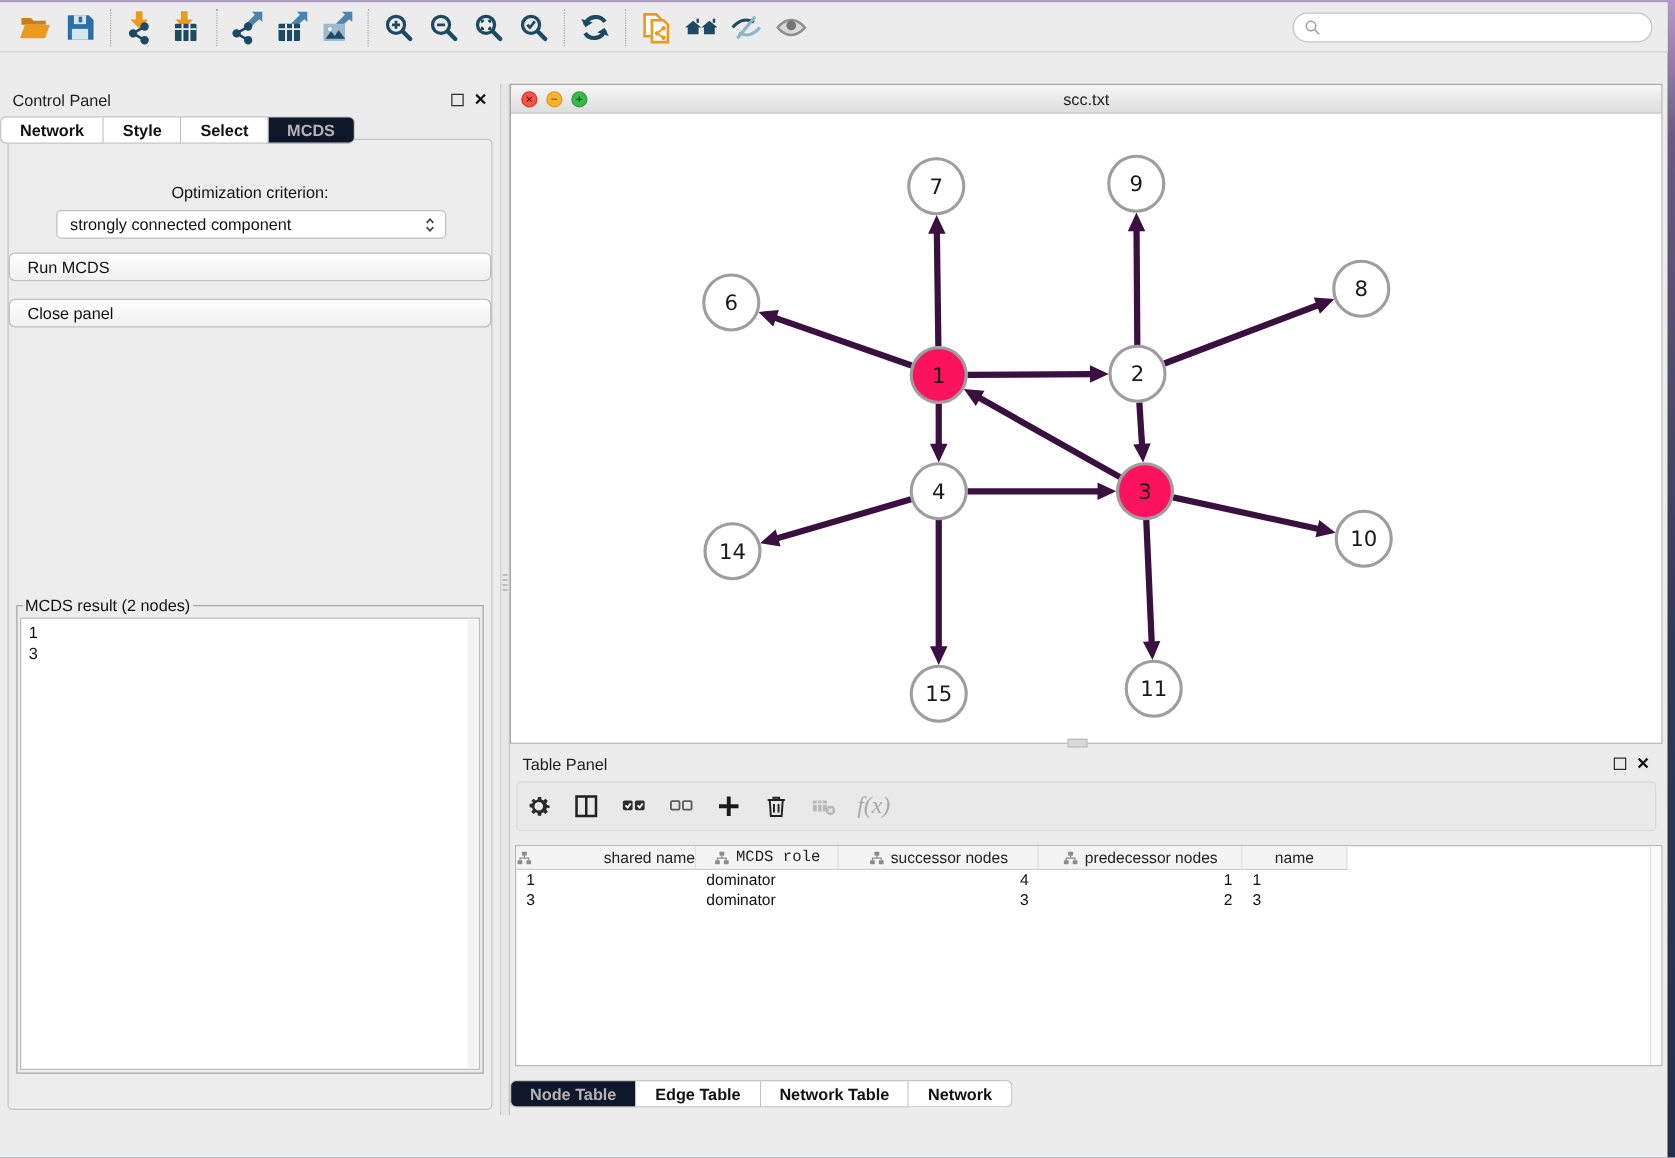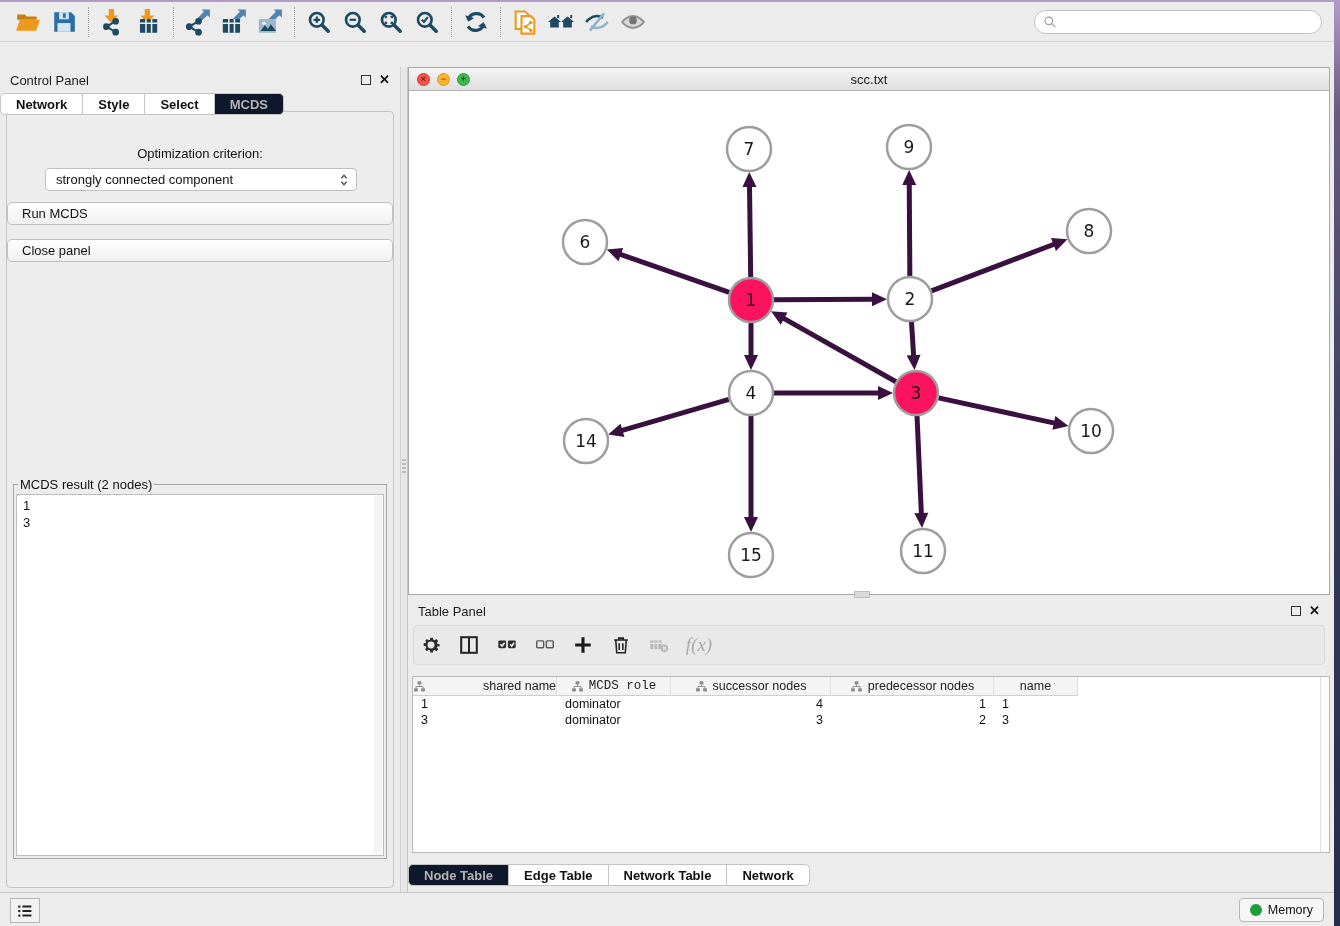--- a/index.html
+++ b/index.html
@@ -529,32 +529,14 @@
       </div>
       <div class="tp-tabs seg-row" id="tp-tabs">
           <div class="seg-tab active">Node Table</div>
           <div class="seg-tab">Edge Table</div>
           <div class="seg-tab">Network Table</div>
           <div class="seg-tab">Network</div>
         </div>
     </div>
   </div>
 
-  <div id="status-bar">
-    <div class="sb-left-btn">
-      <svg width="18" height="18" viewBox="0 0 24 24">
-        <g stroke="#222" stroke-width="2.6">
-            <path d="M8.5 6h12M8.5 12h12M8.5 18h12"></path>
-          </g>
-        <g fill="#222">
-            <rect x="3" y="4.7" width="2.8" height="2.8"></rect>
-            <rect x="3" y="10.7" width="2.8" height="2.8"></rect>
-            <rect x="3" y="16.7" width="2.8" height="2.8"></rect>
-          </g>
-      </svg>
-    </div>
-    <div class="memory-btn">
-      <span class="mem-dot"></span>
-      <span>Memory</span>
-    </div>
-  </div>
 
 </div>
 
 </body></html>

